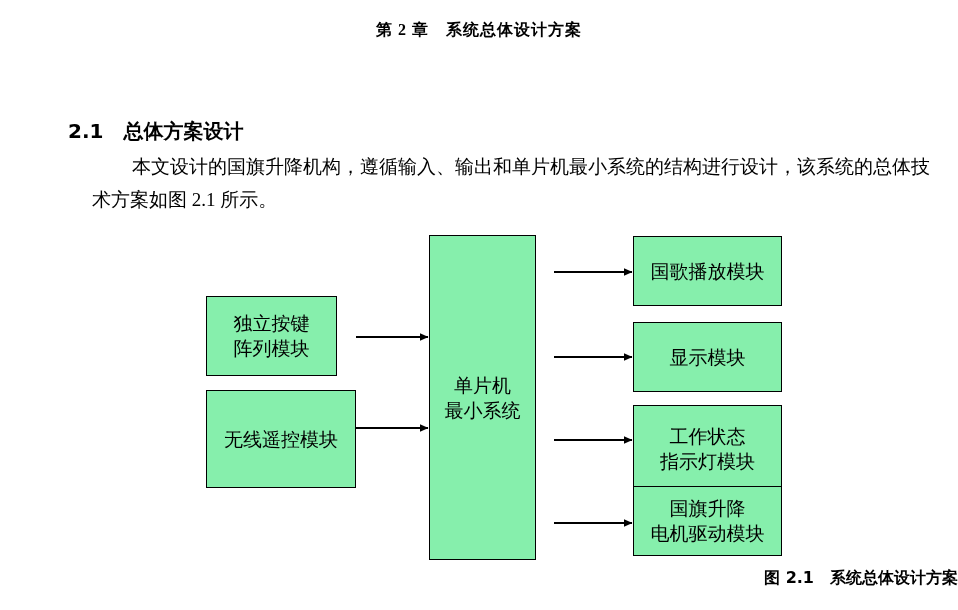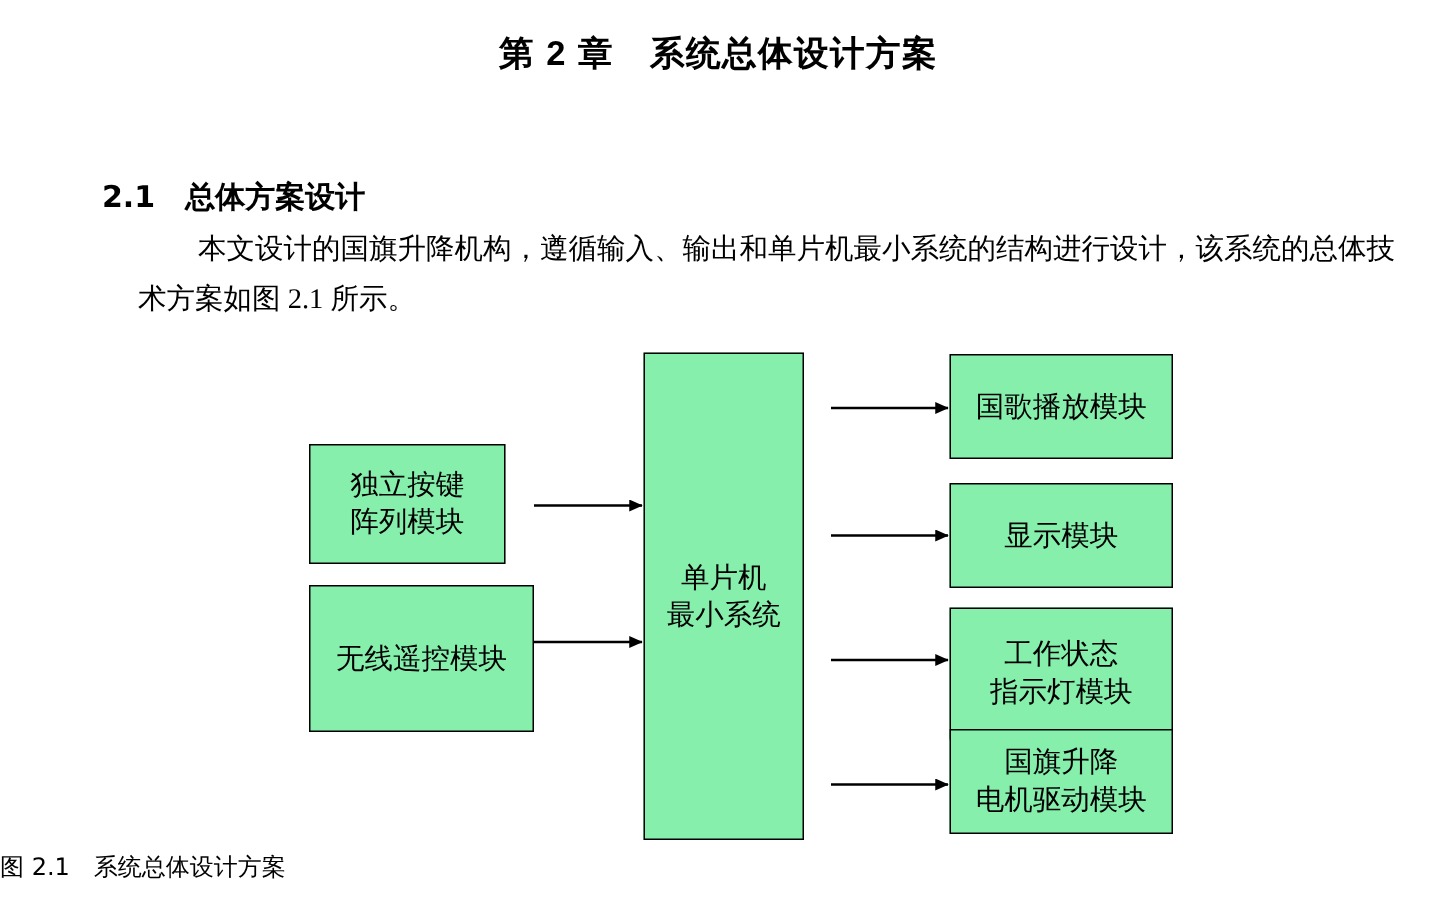--- a/index.html
+++ b/index.html
@@ -16,22 +16,22 @@
     color: #000000;
   }
 
   
   .chapter-title {
     position: absolute;
     top: 20px;
     left: 0;
     width: 958px;
     text-align: center;
-    font-family: Liberation Sans, sans-serif;
-    font-size: 23px;
+    font-family: Liberation Serif, serif;
+    font-size: 16px;
     font-weight: bold;
     letter-spacing: 1px;
     white-space: pre;
   }
 
   
   .section-heading {
     position: absolute;
     top: 102px;
     left: 68px;
@@ -82,24 +82,24 @@
     white-space: pre-line;
     color: #000000;
   }
 
   
   .figure-caption {
     position: absolute;
     top: 568px;
     left: 0;
     width: 958px;
-    text-align: left;
+    text-align: right;
     font-family: "DejaVu Sans", "Liberation Sans", sans-serif;
     font-size: 16px;
-    font-weight: normal;
+    font-weight: bold;
     white-space: pre;
   }
 </style>
 </head>
 <body>
 
 <div class="chapter-title">第 2 章　系统总体设计方案</div>
 
 <div class="section-heading">2.1　总体方案设计</div>
 

